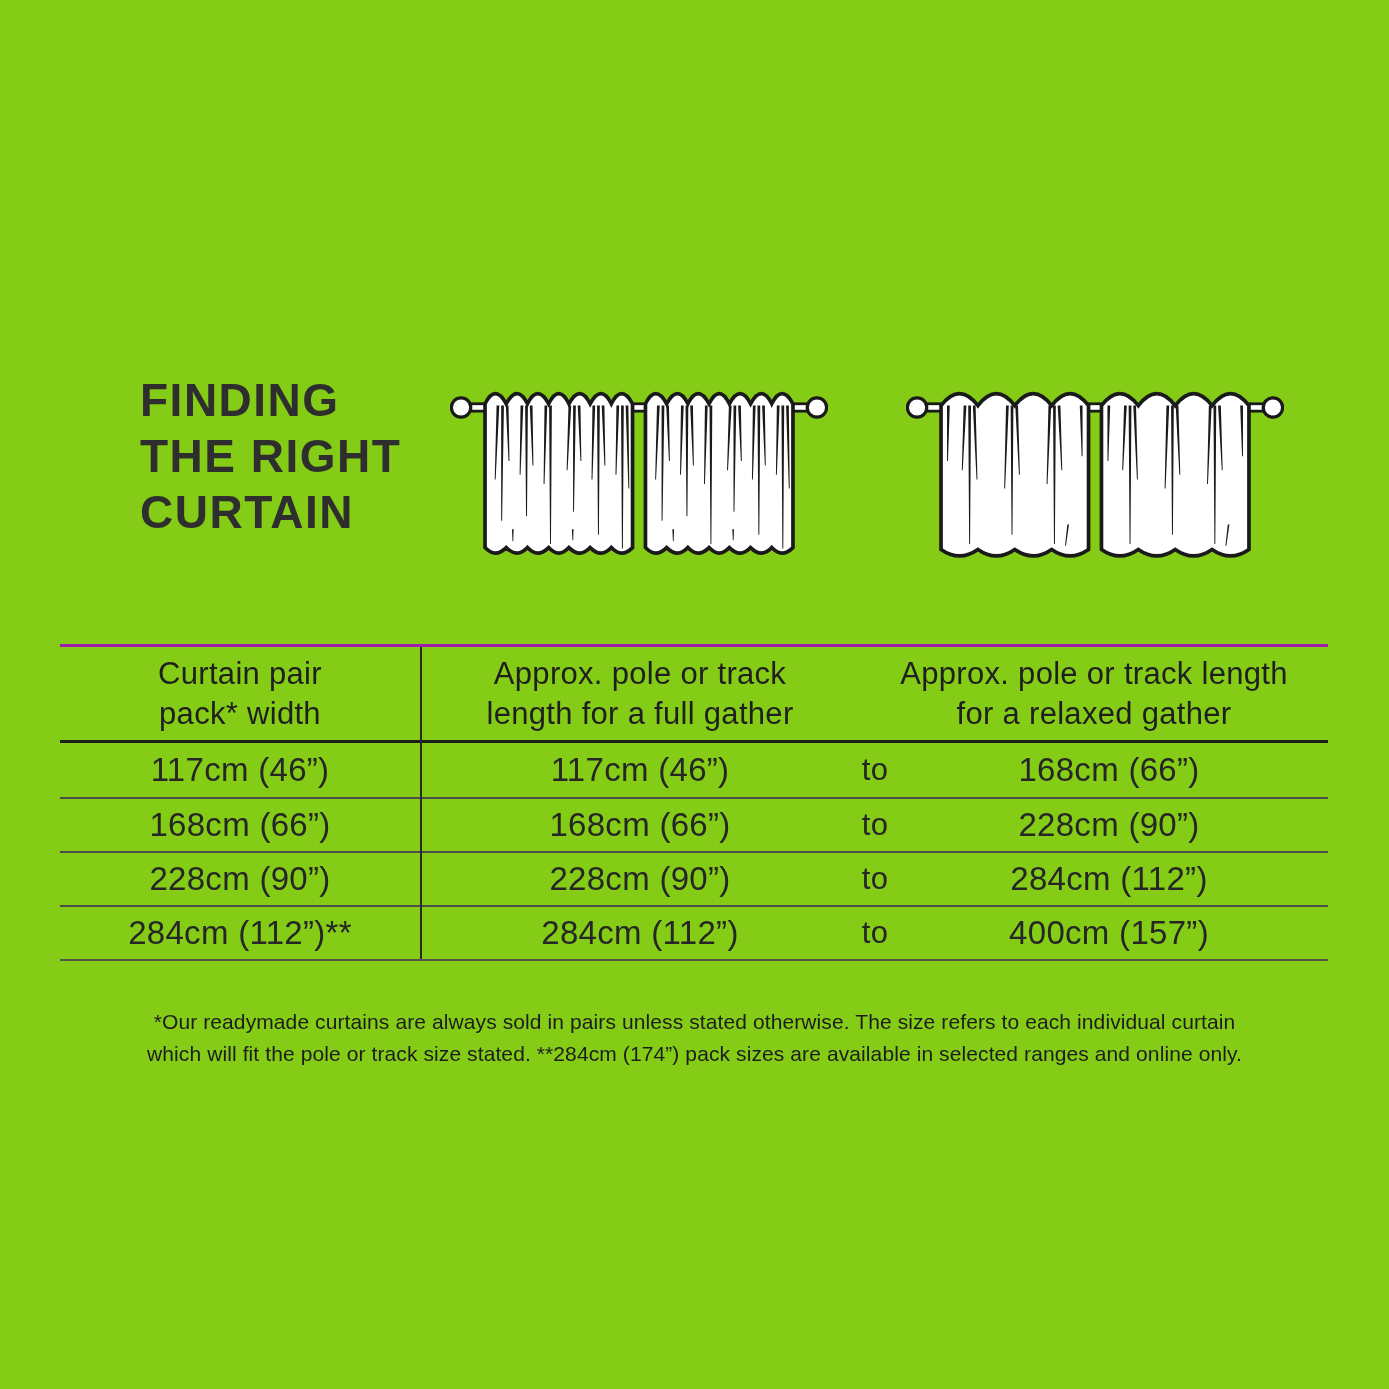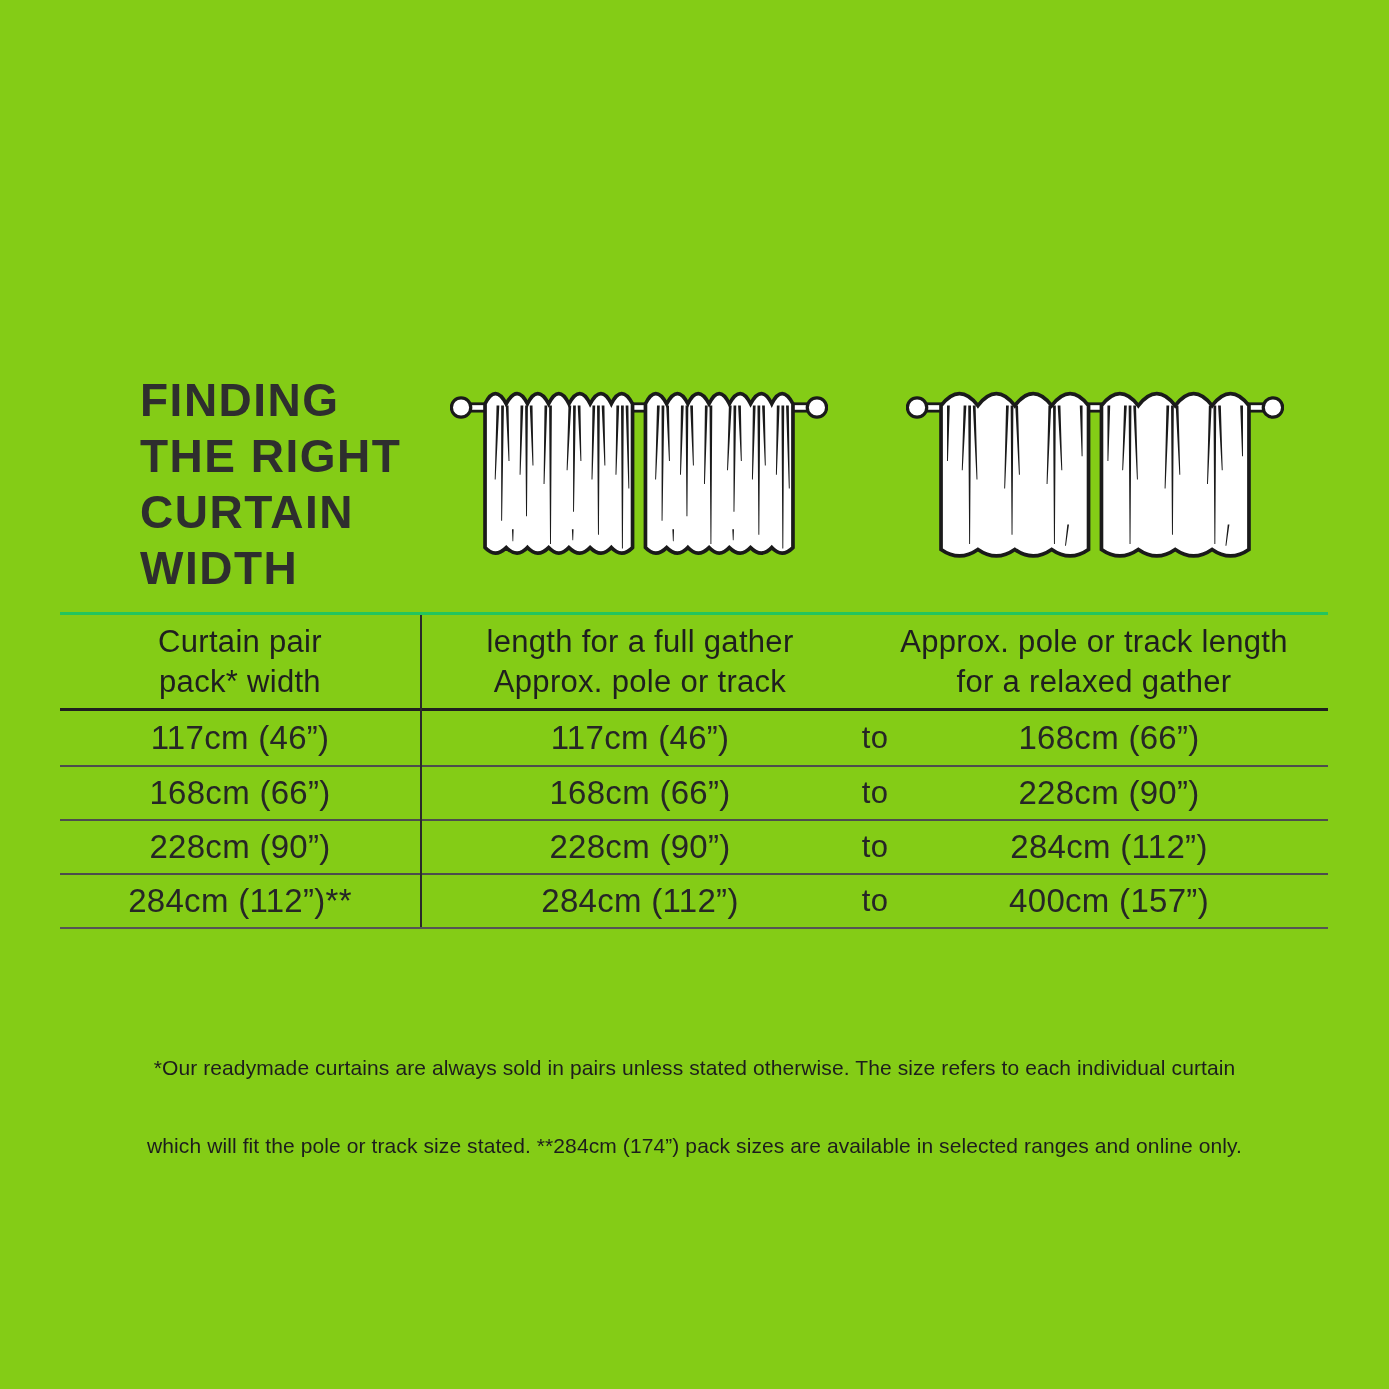--- a/index.html
+++ b/index.html
@@ -29,23 +29,23 @@
   
   .illus { position: absolute; top: 374px; }
   .illus-full { left: 450px; }
   .illus-relaxed { left: 906px; }
   .illus svg { display: block; }
 
   
   .sizes-table {
     position: absolute;
     left: 60px;
-    top: 612px;
+    top: 644px;
     width: 1268px;
-    border-top: 3px solid #22c55e;
+    border-top: 3px solid #a21caf;
     border-bottom: 2px solid #555555;
     color: #262626;
   }
   .tr {
     display: grid;
     grid-template-columns: 360px 440px 30px 438px;
   }
   .tr.thead {
     height: 96px;
     border-bottom: 3px solid #1f1f1f;
@@ -84,32 +84,31 @@
     position: absolute;
     left: 0;
     right: 0;
     top: 1006px;
     text-align: center;
     font-size: 21px;
     line-height: 32px;
     color: #1d1d1d;
     letter-spacing: 0.1px;
   }
-  .footnote span { display: block; margin-top: 46px; }
+  .footnote span { display: block; }
 </style>
 </head>
 <body>
 
 <div class="canvas">
 
   <h1 class="title">
     <span>FINDING</span>
     <span>THE RIGHT</span>
     <span>CURTAIN</span>
-    <span>WIDTH</span>
   </h1>
 
   <div class="illus illus-full">
     <svg width="378" height="196" viewBox="0 0 410 212" fill="none" xmlns="http://www.w3.org/2000/svg">
       <defs>
         <g id="panel-full">
           <path d="M0,14 Q11,-8 23,14 Q35,-8 46,14 Q57,-8 69,14 Q80,-8 91,14 Q103,-8 114,14 Q126,-8 137,14 Q148,-8 160,14
                    L160,170 Q148,182 137,170 Q126,182 114,170 Q103,182 91,170 Q80,182 69,170 Q57,182 46,170 Q35,182 23,170 Q11,182 0,170 Z" fill="#ffffff" stroke="#1a1a1a" stroke-width="4"></path>
           <path fill="#1a1a1a" d="
             M12.5,16 L15.5,16 L11.5,96 L10.5,96 Z
@@ -174,22 +173,22 @@
     </svg>
   </div>
 
   <div class="sizes-table">
     <div class="tr thead">
       <div class="td th c1">
         <span>Curtain pair</span>
         <span>pack* width</span>
       </div>
       <div class="td th c2">
+        <span>Approx. pole or track</span>
         <span>length for a full gather</span>
-        <span>Approx. pole or track</span>
       </div>
       <div class="td th c34">
         <span>Approx. pole or track length</span>
         <span>for a relaxed gather</span>
       </div>
     </div>
 
     <div class="tr trow">
       <div class="td">117cm (46”)</div>
       <div class="td">117cm (46”)</div>

